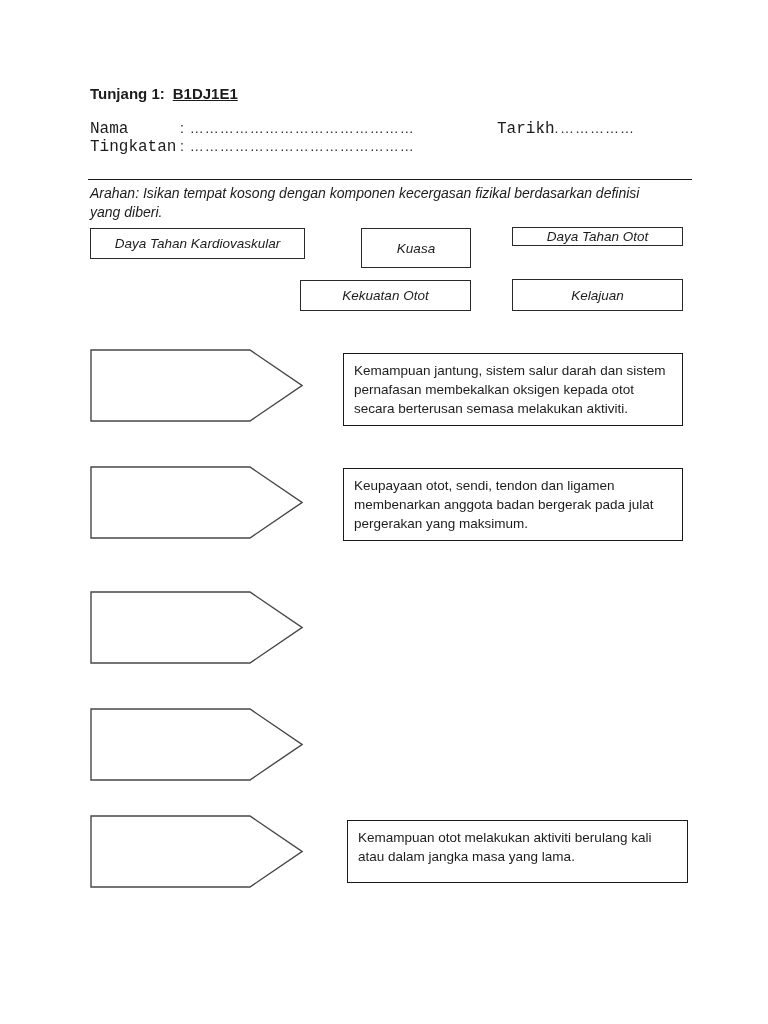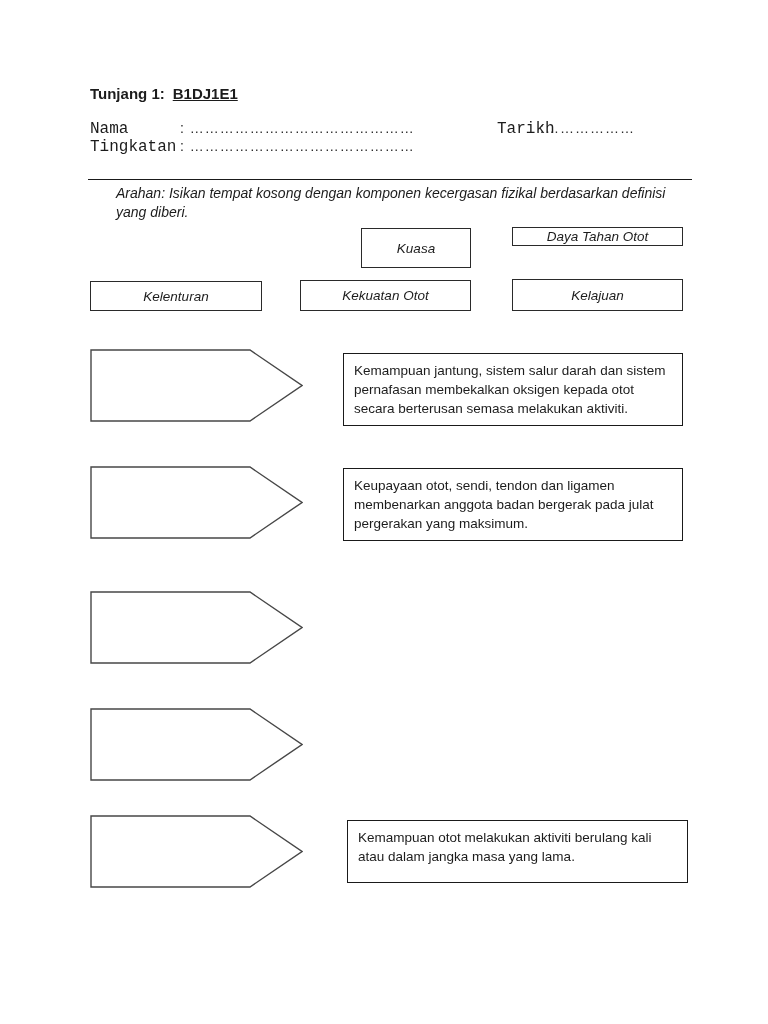--- a/index.html
+++ b/index.html
@@ -16,21 +16,21 @@
   
   .doc-title{left:90px;top:85px;font-size:15px;font-weight:bold;white-space:nowrap;}
   .doc-title .code{text-decoration:underline;margin-left:8px;}
   .field-label{font-size:16px;white-space:nowrap;font-family:Liberation Mono, monospace;}
   .field-dots{font-size:14px;letter-spacing:1px;white-space:nowrap;color:#2a2a2a;}
 
   .divider{left:88px;top:179px;width:604px;height:0;border-top:1.6px solid #1a1a1a;}
 
   .instruction{
     left:90px;top:184px;width:578px;
-    font-size:14px;font-style:italic;line-height:19px;margin-left:26px;
+    font-size:14px;font-style:italic;line-height:19px;
   }
 
   
   .wb{
     display:flex;align-items:center;justify-content:center;
     border:1.6px solid #2a2a2a;background:#fff;
     font-size:13.5px;font-style:italic;text-align:center;
     box-sizing:border-box;
   }
   .wb1{left:90px;top:228px;width:215px;height:31px;}
@@ -76,28 +76,28 @@
   <span class="abs field-label" style="left:497px;top:120px;">Tarikh</span>
   <span class="abs field-dots" style="left:540px;top:120px;">:………………</span>
 
   <span class="abs field-label" style="left:90px;top:138px;">Tingkatan</span>
   <span class="abs field-dots" style="left:180px;top:138px;">: ………………………………………</span>
 
   <div class="abs divider"></div>
 
   <div class="abs instruction">Arahan: Isikan tempat kosong dengan komponen kecergasan fizikal berdasarkan definisi yang diberi.</div>
 
+  <div class="abs wb wb1">
+      <span>Daya Tahan Kardiovaskular</span>
+    </div>
   <div class="abs wb wb2">
       <span>Kuasa</span>
     </div>
   <div class="abs wb wb3">
       <span>Daya Tahan Otot</span>
-    </div>
-  <div class="abs wb wb4">
-      <span>Kelenturan</span>
     </div>
   <div class="abs wb wb5">
       <span>Kekuatan Otot</span>
     </div>
   <div class="abs wb wb6">
       <span>Kelajuan</span>
     </div>
 
   <div class="abs arrow a1">
     <svg viewBox="0 0 213 73">

